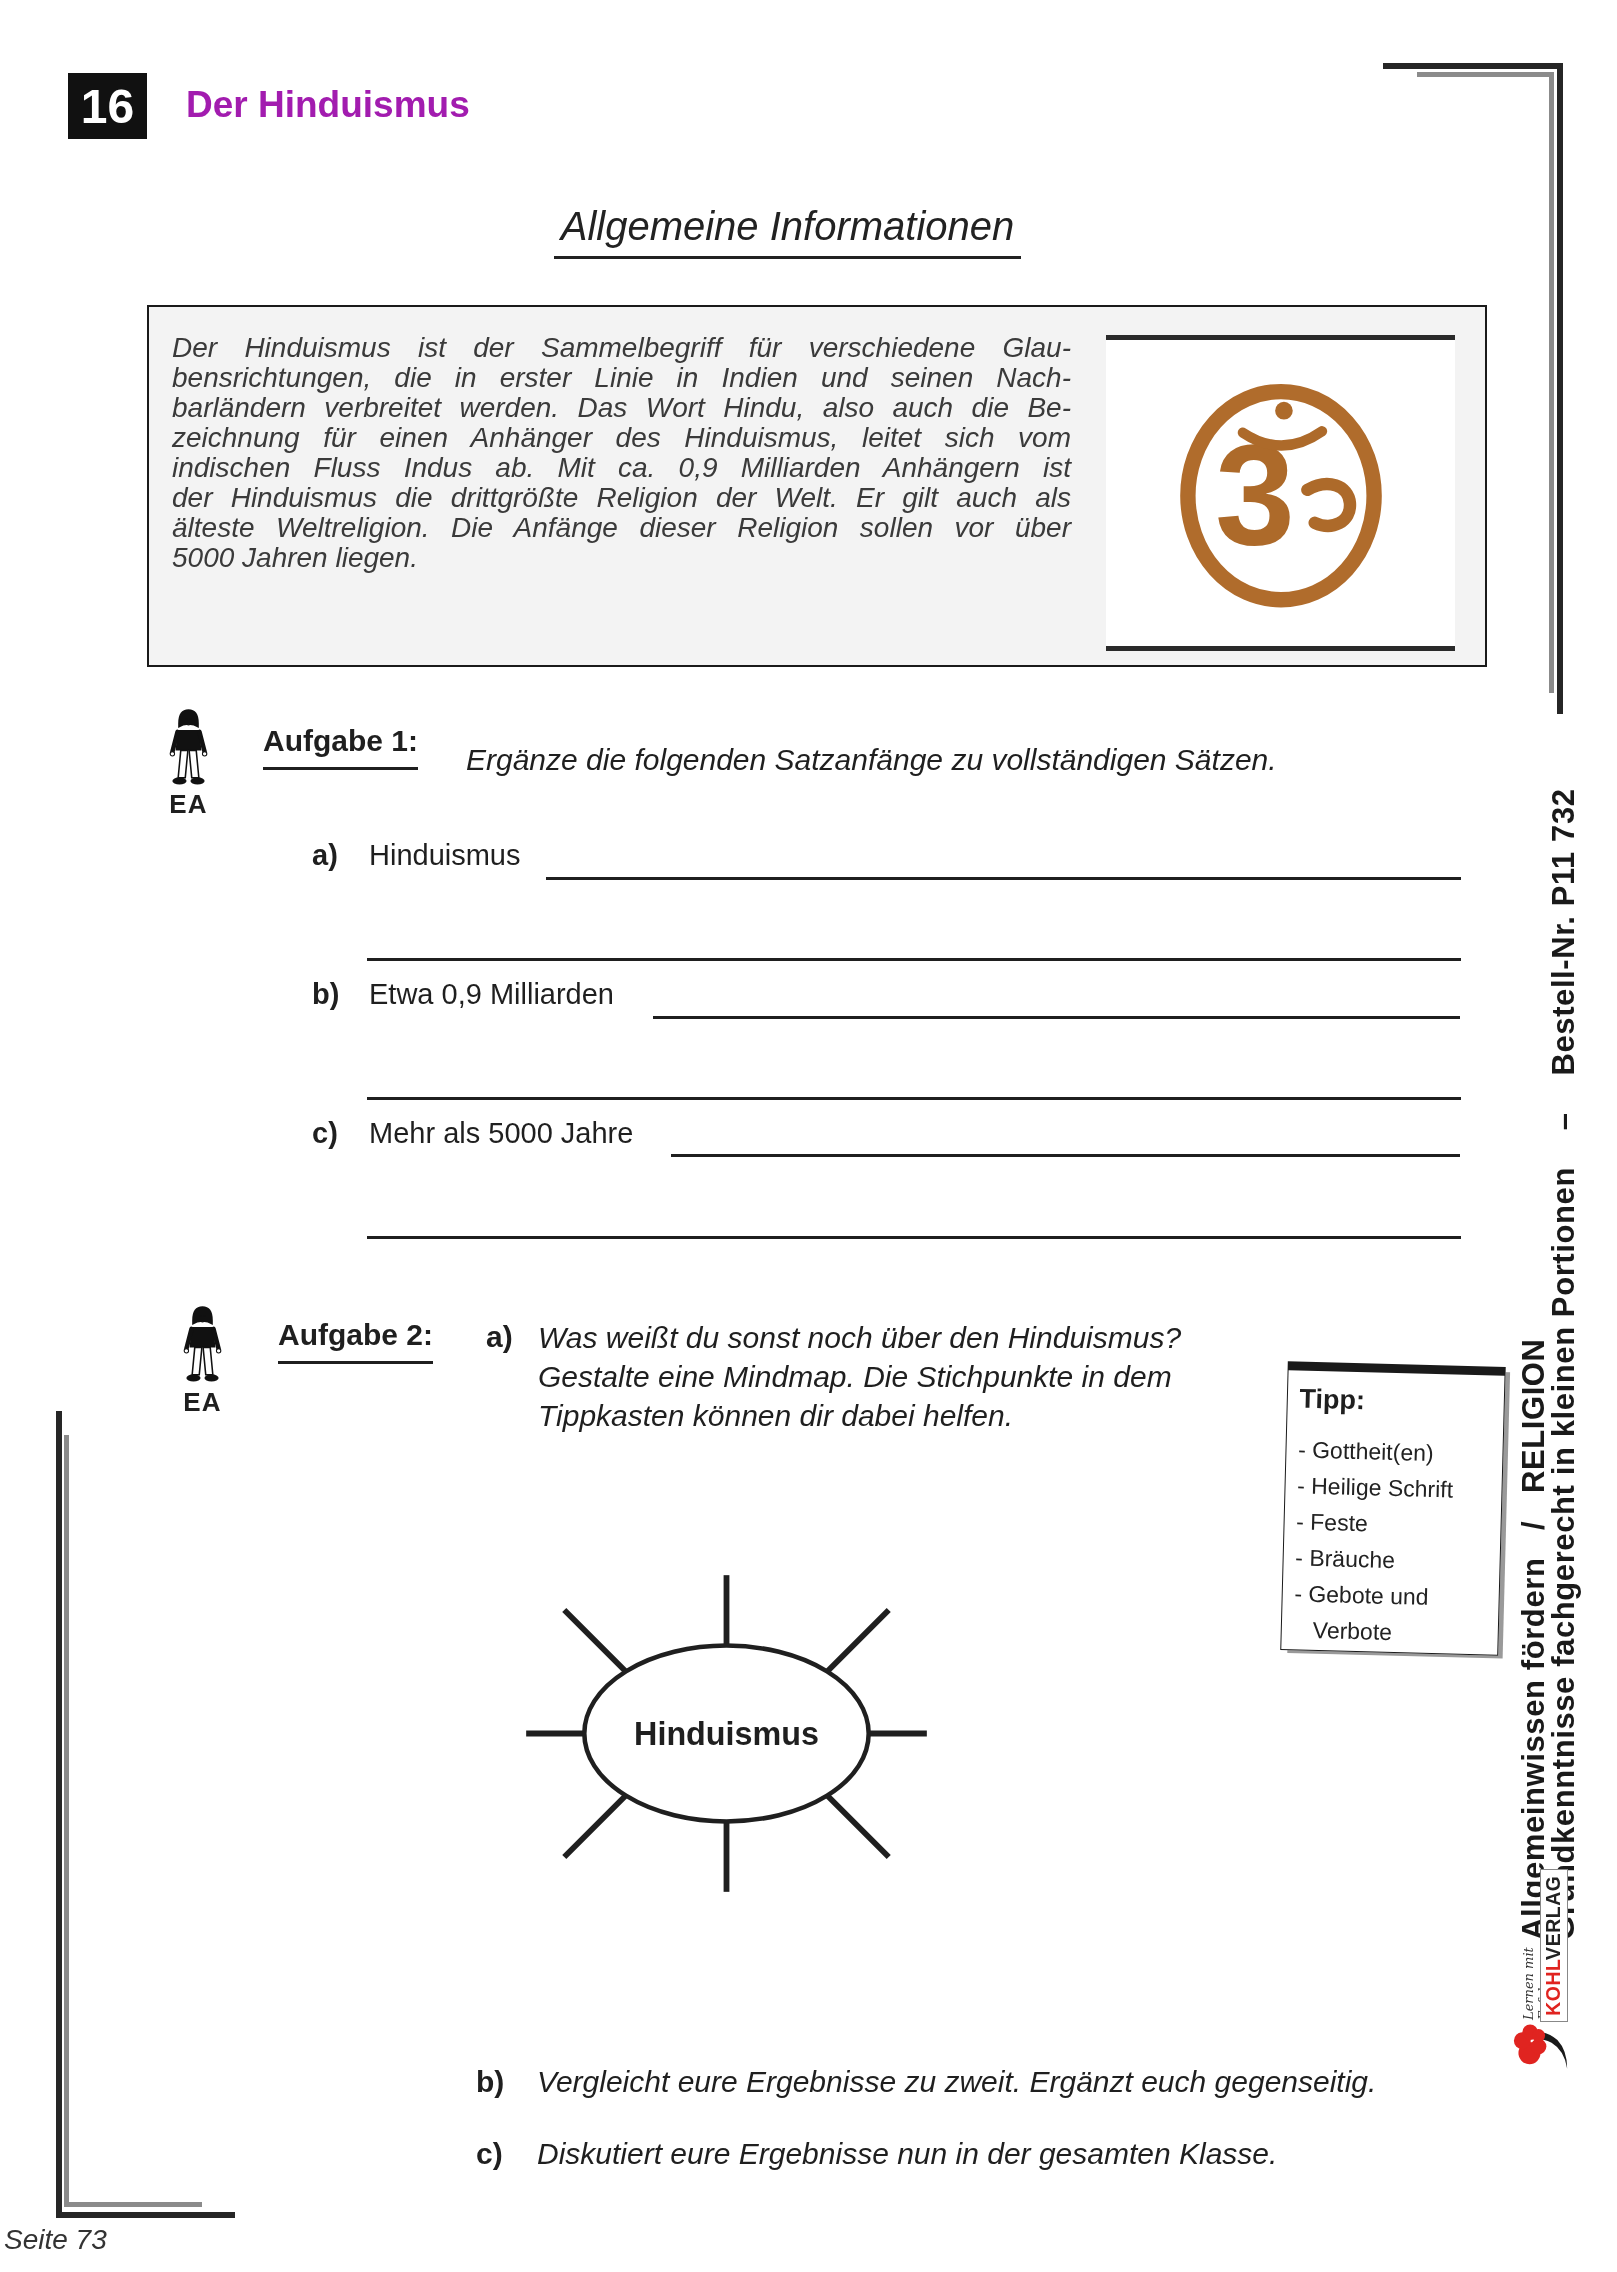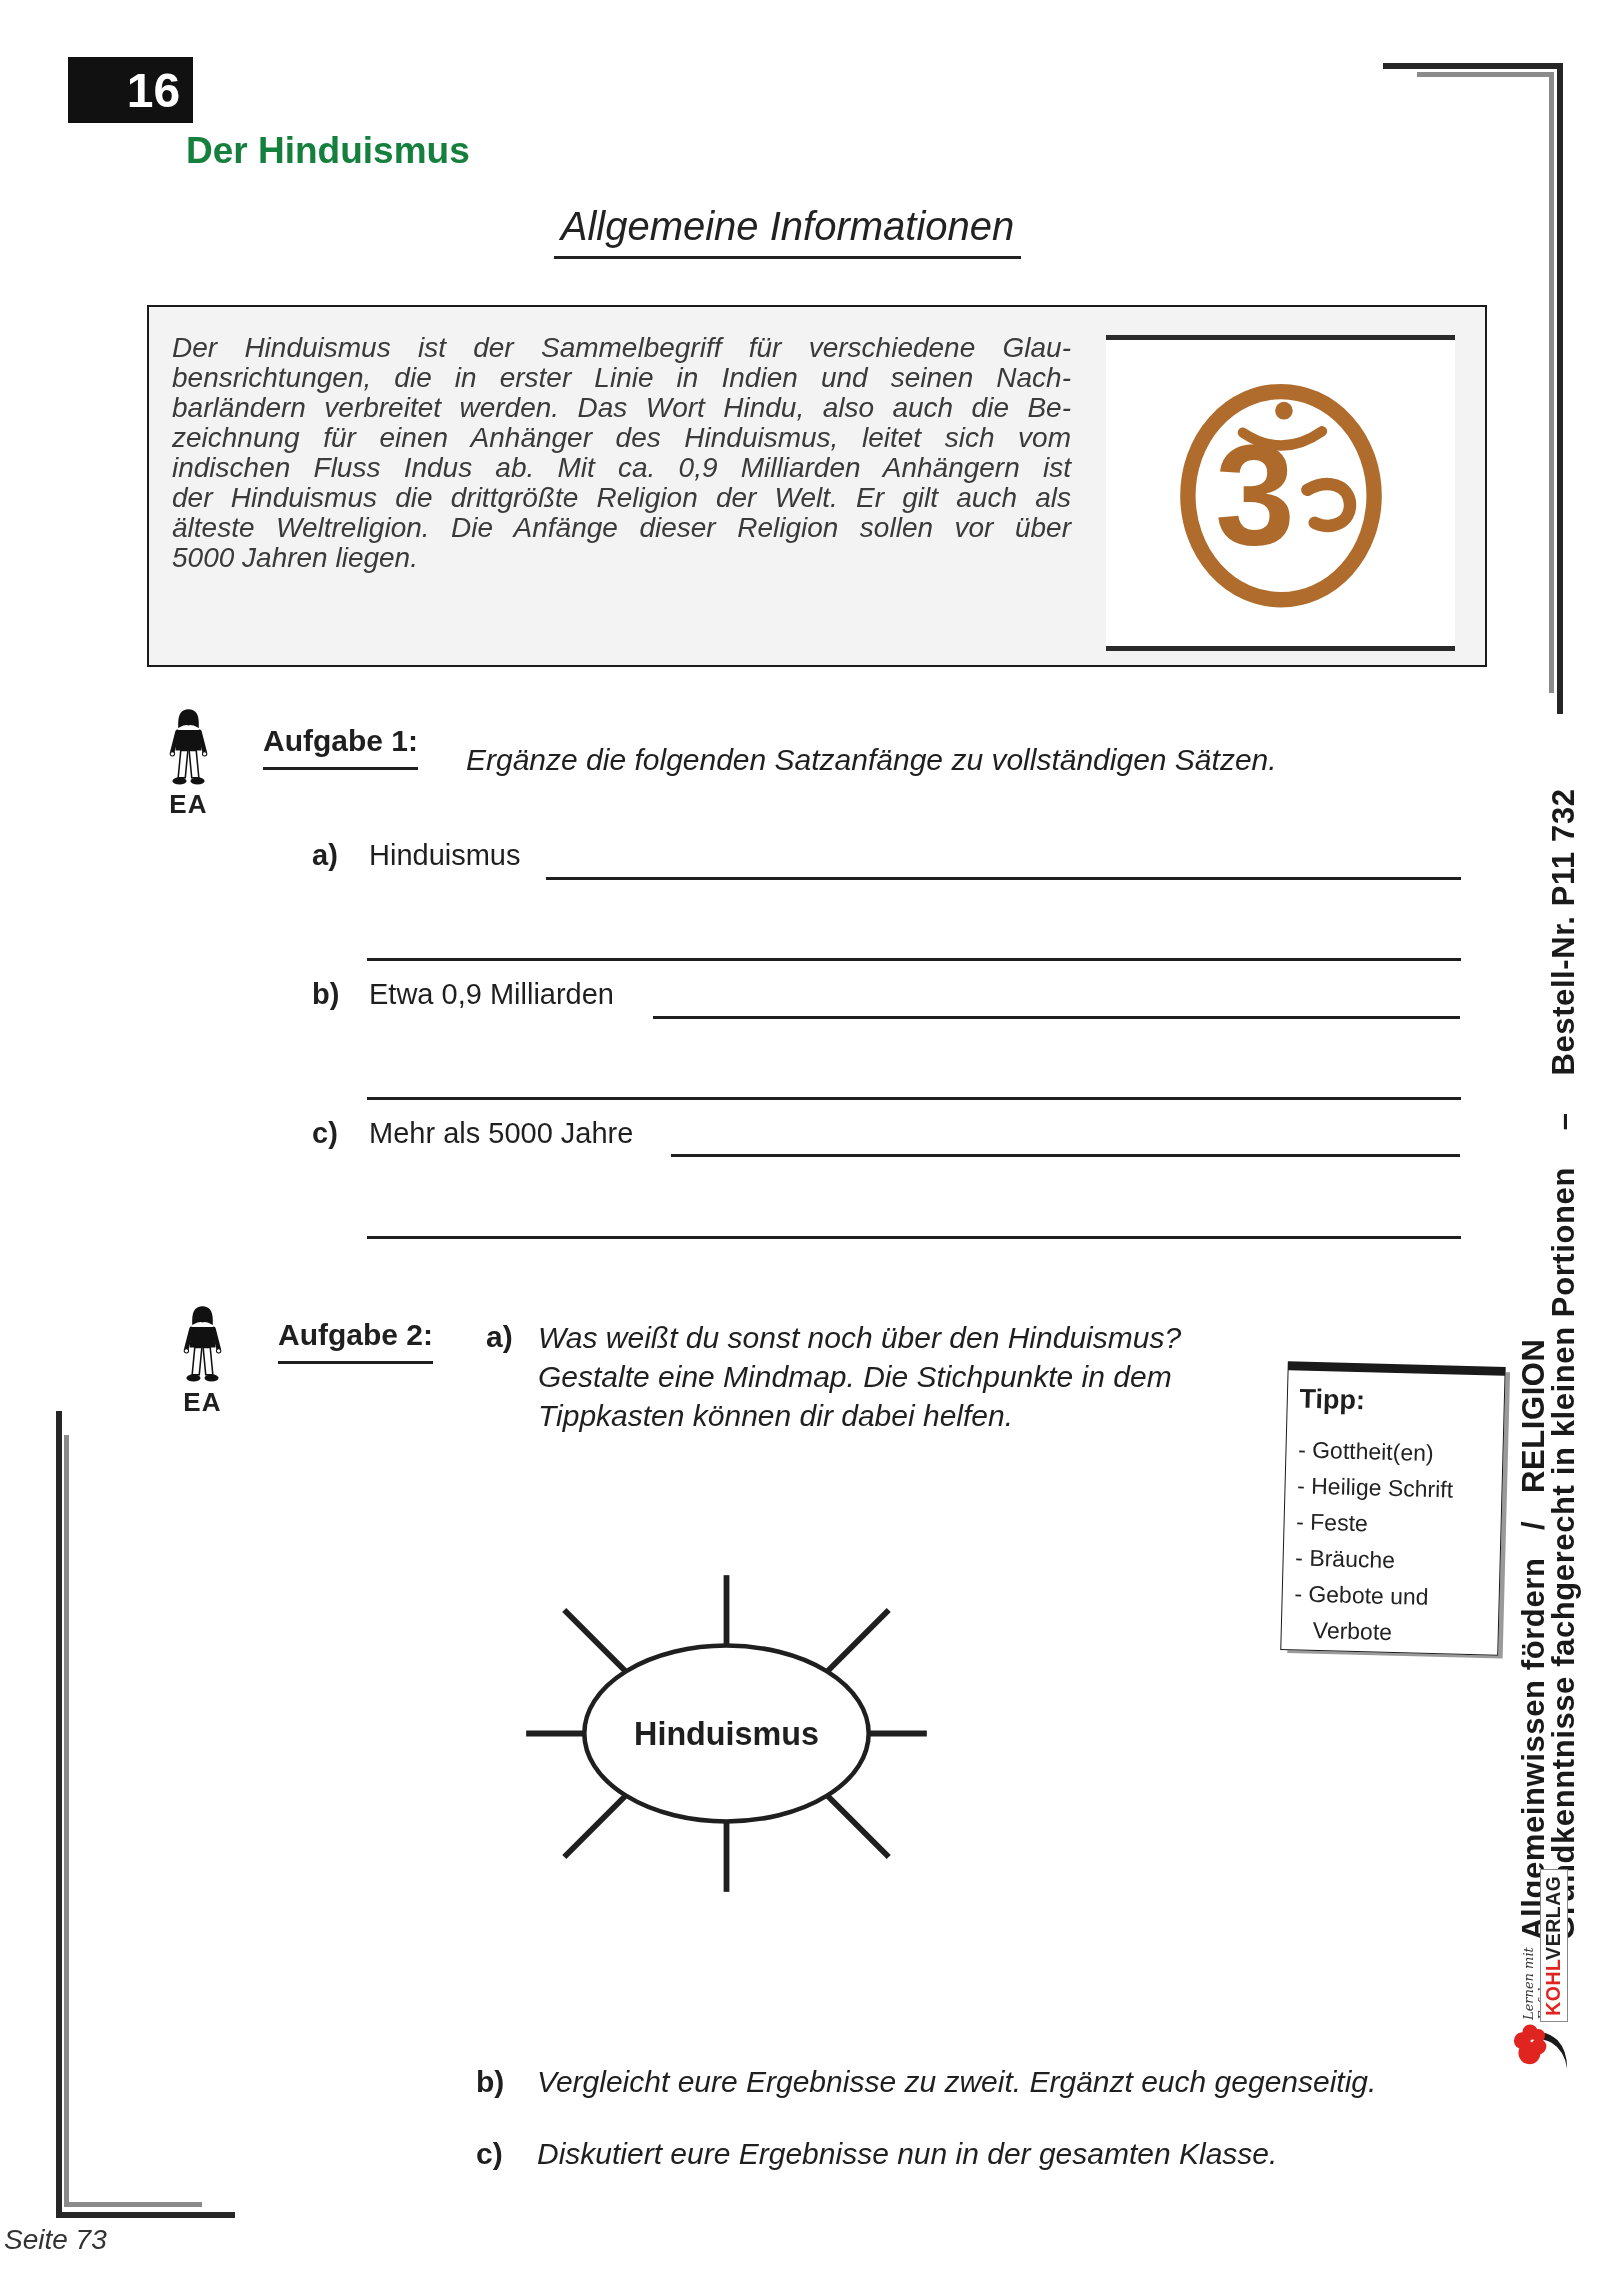--- a/index.html
+++ b/index.html
@@ -1,23 +1,23 @@
 <!DOCTYPE html>
 <html style="font-size:10.3px"><head>
 <meta charset="utf-8">
 <style>
   html,body{margin:0;padding:0;background:#ffffff;}
   .page{position:relative;width:1618px;height:2273px;background:#ffffff;overflow:hidden;
         font-family:"Liberation Sans",sans-serif;color:#1f1f1f;}
   .abs{position:absolute;}
 
   
-  .numbox{left:68px;top:57px;width:79px;height:66px;background:#111;color:#fff;
-          display:flex;align-items:center;justify-content:center;font-size:48px;font-weight:bold;padding-left:46px;}
-  .heading{left:186px;top:84px;font-size:37px;font-weight:bold;color:#15803d;margin-top:46px;}
+  .numbox{left:68px;top:73px;width:79px;height:66px;background:#111;color:#fff;
+          display:flex;align-items:center;justify-content:center;font-size:48px;font-weight:bold;}
+  .heading{left:186px;top:84px;font-size:37px;font-weight:bold;color:#a21caf;}
   .titlewrap{left:0;top:204px;width:1575px;text-align:center;font-style:italic;}
   .titlewrap span{display:inline-block;font-size:40px;color:#222;border-bottom:3.9px solid #222;padding:0 6.5px 6.5px 6.5px;}
 
   
   .ln{background:#262626;}
   .lng{background:#8b8b8b;}
 
   
   .infobox{left:147px;top:305px;width:1336px;height:358px;border:2.6px solid #1a1a1a;background:#f3f3f3;}
   .infobox-text{position:absolute;left:23px;top:26px;width:899px;font-size:28px;line-height:30px;color:#3a3a3a;}

